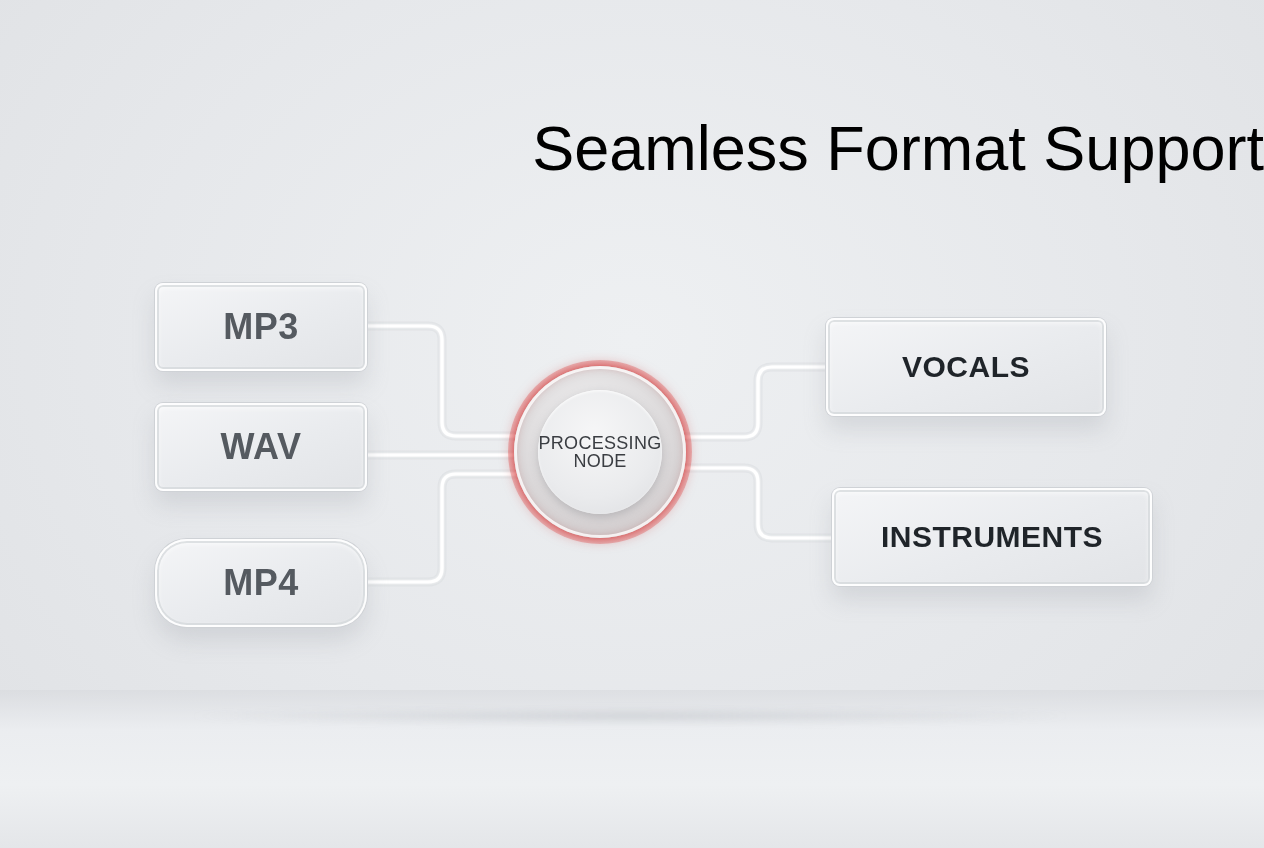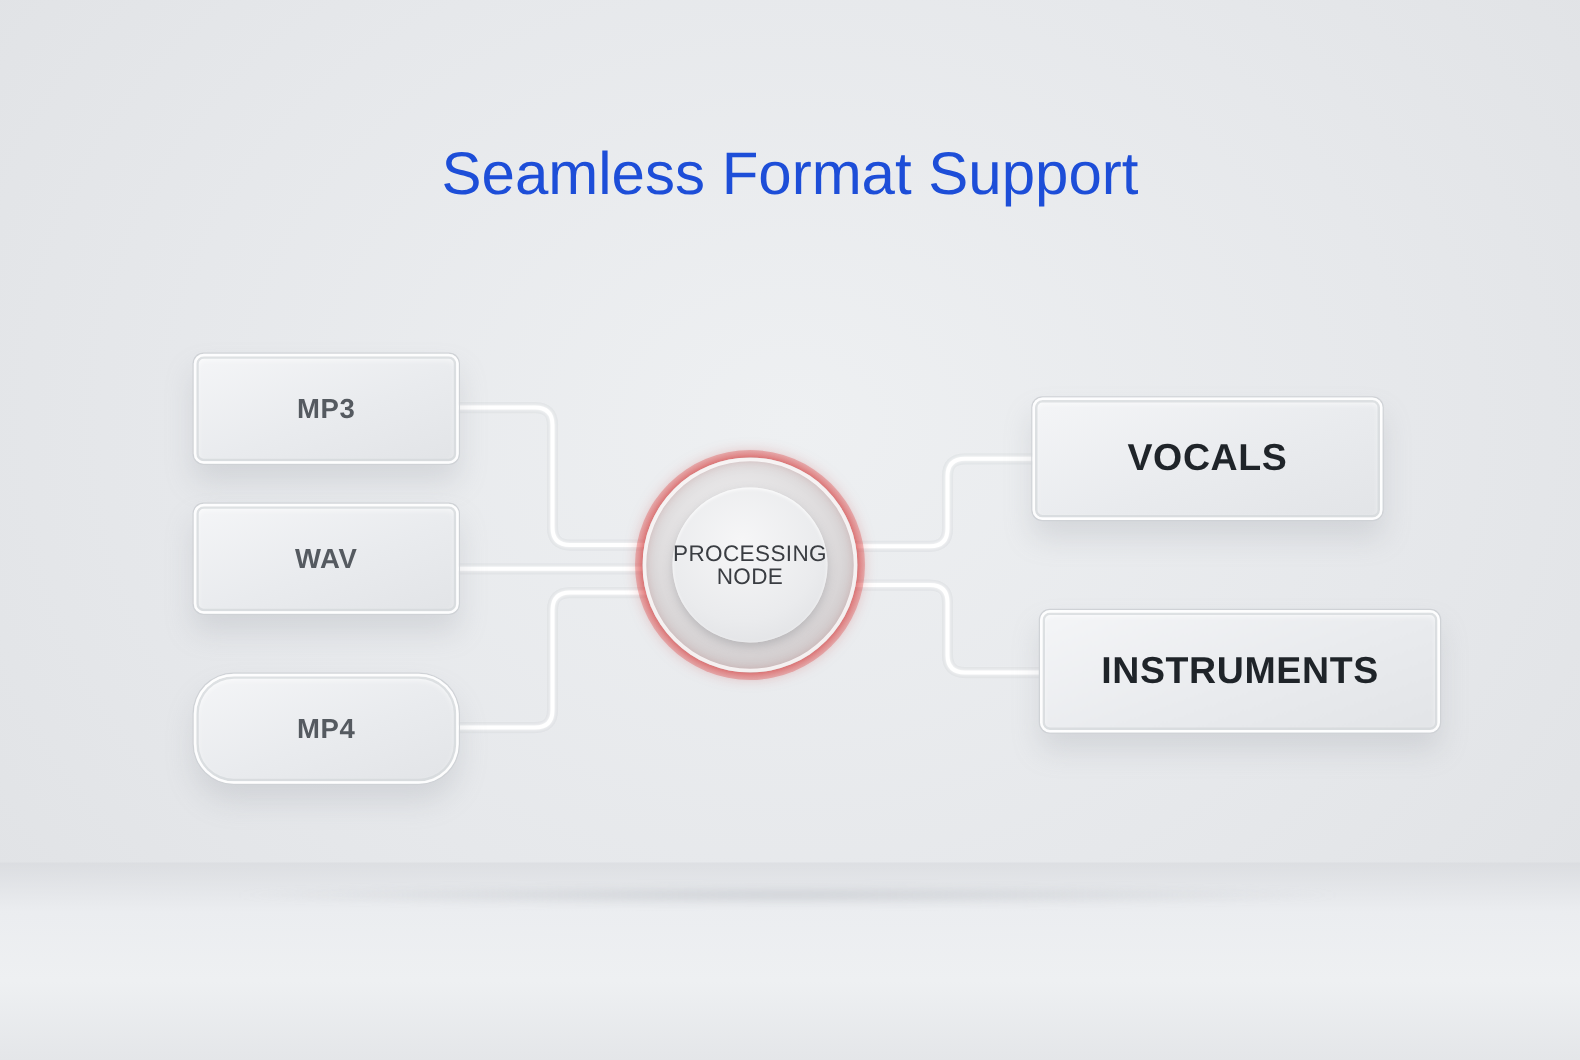--- a/index.html
+++ b/index.html
@@ -11,33 +11,33 @@
   .floor {
     position:absolute; left:0; top:690px; width:1264px; height:158px;
     background: linear-gradient(180deg, rgba(215,217,221,0.6) 0%, rgba(236,238,241,0.9) 25%, #eef0f2 60%, #e4e6e9 100%);
   }
   .floor-shadow {
     position:absolute; left:180px; top:708px; width:900px; height:16px;
     background: radial-gradient(ellipse at center, rgba(180,184,190,0.45) 0%, rgba(200,204,210,0) 70%);
     filter: blur(3px);
   }
   .title {
-    position:absolute; left:0; top:112px; width:1264px; text-align:center;
-    font-size:48px; font-weight:400; color:#1d4ed8; letter-spacing:0px;
+    position:absolute; left:0; top:112px; width:1264px; text-align:right;
+    font-size:63px; font-weight:400; color:#000000; letter-spacing:0px;
   }
   .box {
     position:absolute; border-radius:8px;
     background: linear-gradient(160deg, #f4f5f7 0%, #e9ebee 55%, #e2e4e7 100%);
     border:2px solid rgba(255,255,255,0.9);
     box-shadow: 0 0 0 1px #cfd2d6, inset 0 0 0 2px rgba(210,213,217,0.7), 0 14px 22px rgba(150,155,162,0.25), inset 0 2px 6px rgba(255,255,255,0.9);
     display:flex; align-items:center; justify-content:center;
     box-sizing:border-box;
   }
   .box .lbl { font-weight:700; letter-spacing:0.5px; }
-  .in .lbl { font-size:22px; color:#555a60;text-align:right; }
+  .in .lbl { font-size:36px; color:#555a60;text-align:right; }
   .out .lbl { font-size:30px; color:#1f2429; }
   svg.wires { position:absolute; left:0; top:0; }
   .node-glow {
     position:absolute; left:508px; top:360px; width:184px; height:184px; border-radius:50%;
     background: radial-gradient(circle, rgba(200,40,40,0.0) 40%, rgba(205,45,45,0.85) 58%, rgba(225,80,80,0.45) 68%, rgba(240,160,160,0) 80%);
   }
   .node-ring {
     position:absolute; left:514px; top:366px; width:172px; height:172px; border-radius:50%;
     background: radial-gradient(circle at 45% 35%, #f1f1f2 0%, #d9d6d7 60%, #c9bfc0 100%);
     box-shadow: inset 0 0 0 3px rgba(255,255,255,0.8), inset 0 0 10px rgba(170,90,90,0.5), 0 0 14px rgba(200,40,40,0.6);

